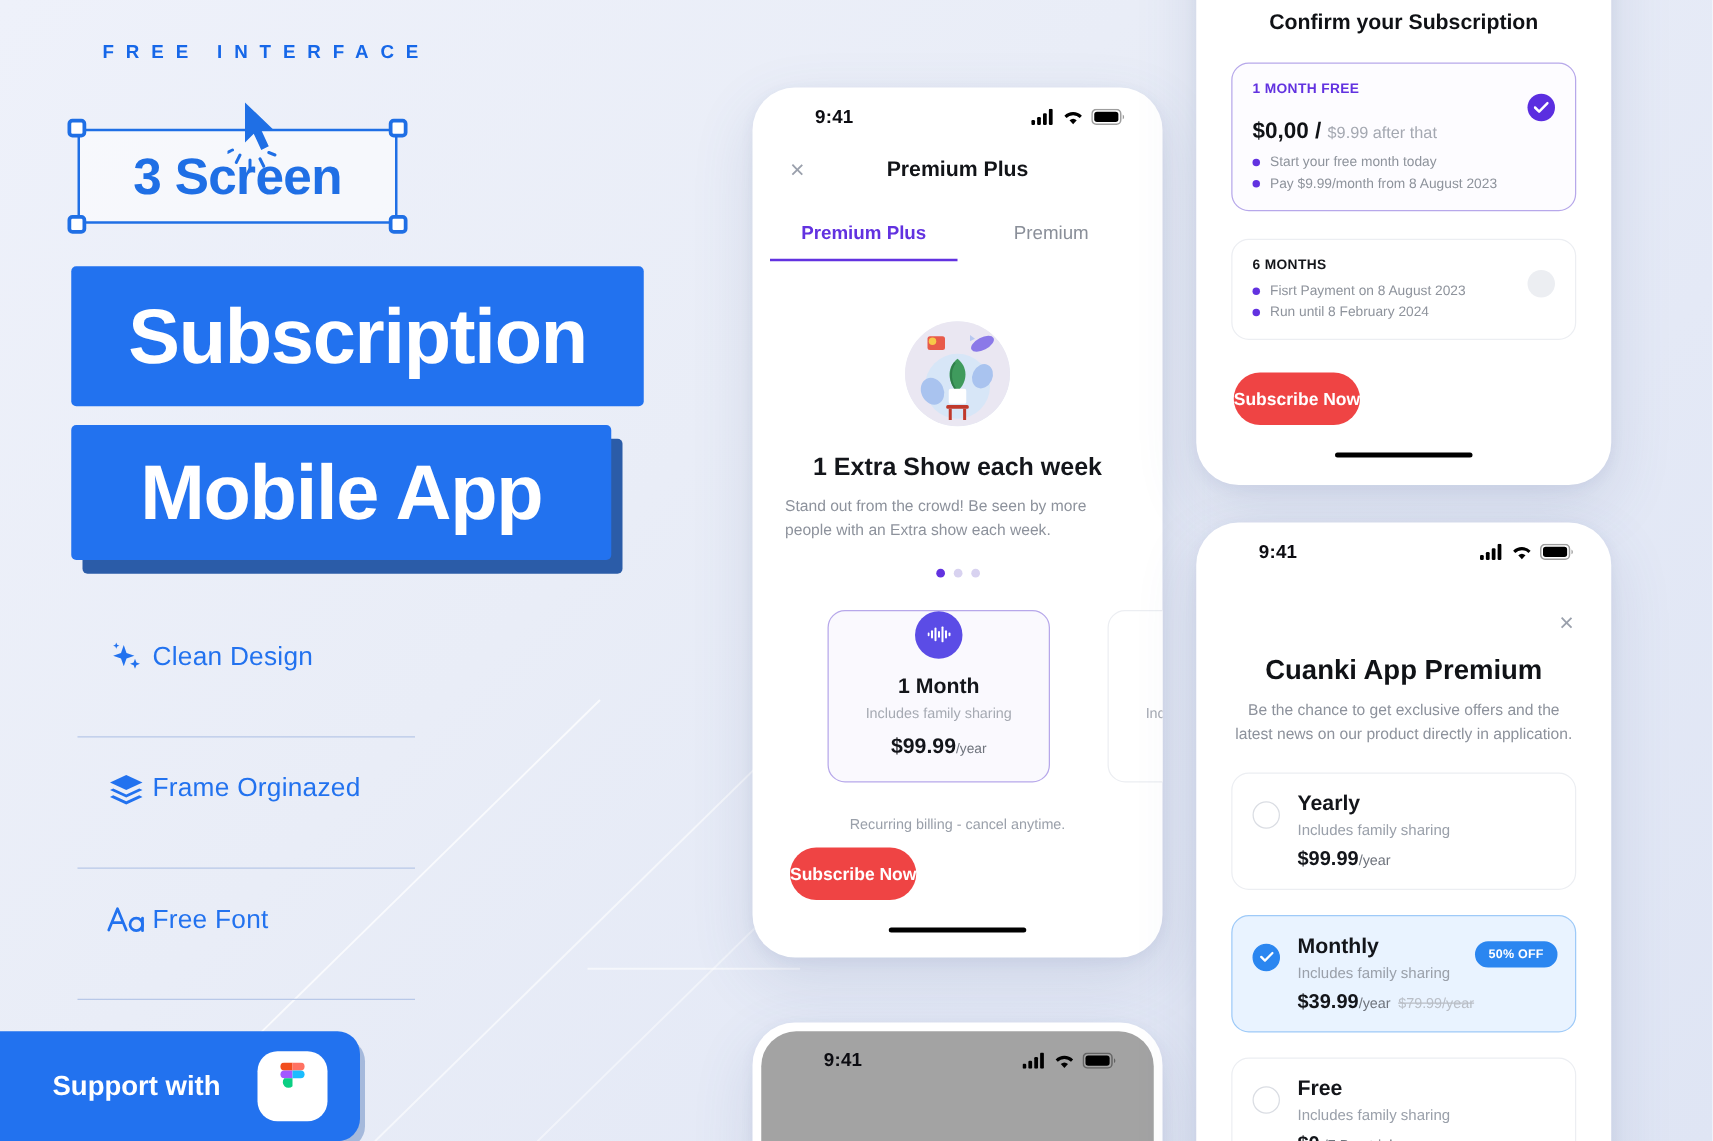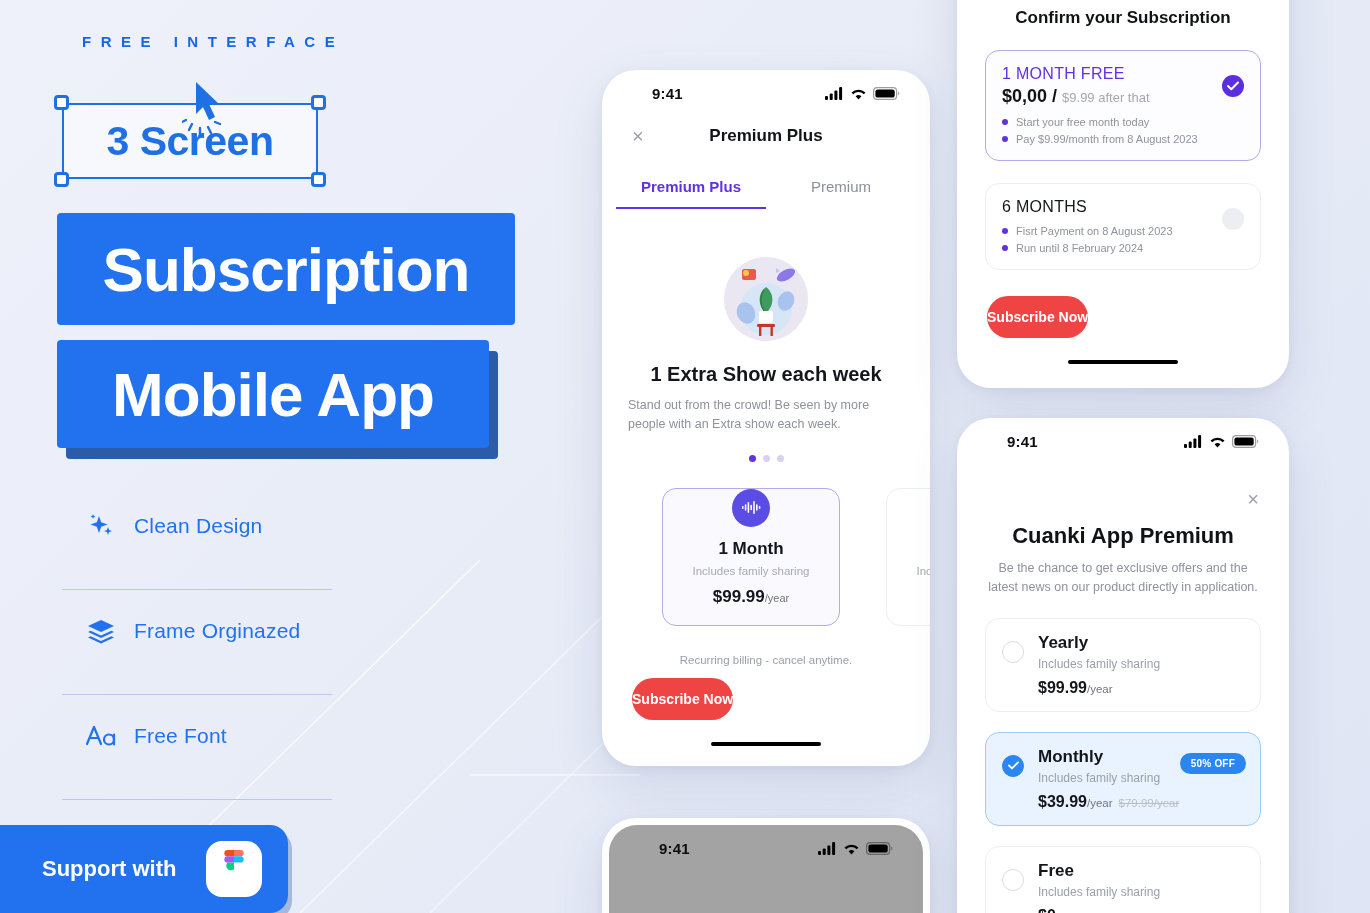--- a/index.html
+++ b/index.html
@@ -48,21 +48,21 @@
     color:#fff; font-weight:800; letter-spacing:-1px;
   }
   .bigtag.t1 { left:57px; top:213px; width:458px; height:112px; font-size:62px; }
   .bigtag.t2 {
     left:57px; top:340px; width:432px; height:108px; font-size:62px;
     box-shadow:9px 11px 0 #2b5ca8;
   }
 
   .featlist { position:absolute; left:62px; top:495px; width:330px; }
   .feat { position:relative; height:105px; }
-  .feat .row { display:flex; align-items:center; gap:16px; height:62px; padding-left:22px; }
+  .feat .row { display:flex; align-items:center; gap:4px; height:62px; padding-left:22px; }
   .feat .ficon { width:34px; height:34px; display:flex; align-items:center; justify-content:center; color:#2272ef; }
   .feat .ftext { font-size:21px; color:#2272ef; font-weight:500; letter-spacing:.2px; }
   .feat .fline { position:absolute; left:0; bottom:10px; width:270px; height:1px; background:#b8c8e8; }
 
   .support {
     position:absolute; left:0; top:825px; width:288px; height:88px;
     background:#2272ef; border-top-right-radius:18px; border-bottom-right-radius:18px;
     display:flex; align-items:center; justify-content:space-between;
     padding:0 26px 0 42px; box-shadow:4px 6px 0 rgba(43,92,168,.35);
   }
@@ -138,23 +138,23 @@
   }
   .homebar { width:110px; height:4px; border-radius:3px; background:#000; margin:22px auto 0; }
 
   
   .tr-title { text-align:center; font-size:17px; font-weight:700; color:#101216; padding-top:172px; }
   .subcard {
     margin:22px 28px 0; border-radius:14px; padding:14px 16px 15px;
     position:relative; background:#fff; border:1px solid #eceef2;
   }
   .subcard.sel { border:1.5px solid #b7a8ea; background:#fdfcff; }
-  .subcard .kicker { font-size:16px; font-weight:400; color:#6232e0; letter-spacing:.3px; }
+  .subcard .kicker { font-size:11px; font-weight:700; color:#6232e0; letter-spacing:.3px; }
   .subcard.plain .kicker { color:#14161b; }
-  .subcard .amount { font-size:18px; font-weight:700; color:#101216; margin-top:3px; }
+  .subcard .amount { font-size:18px; font-weight:700; color:#101216; margin-top:17px; }
   .subcard .amount span { font-size:13px; font-weight:400; color:#a4a8b1; }
   .subcard ul { list-style:none; margin-top:9px; }
   .subcard li { font-size:11px; color:#8e939c; display:flex; align-items:center; gap:8px; margin-top:5px; }
   .subcard li::before { content:""; width:6px; height:6px; border-radius:50%; background:#6232e0; flex:0 0 6px; }
   .radio-on {
     position:absolute; right:16px; top:24px; width:22px; height:22px; border-radius:50%;
     background:#5b2ee0; display:flex; align-items:center; justify-content:center;
   }
   .radio-off {
     position:absolute; right:16px; top:24px; width:22px; height:22px; border-radius:50%;

